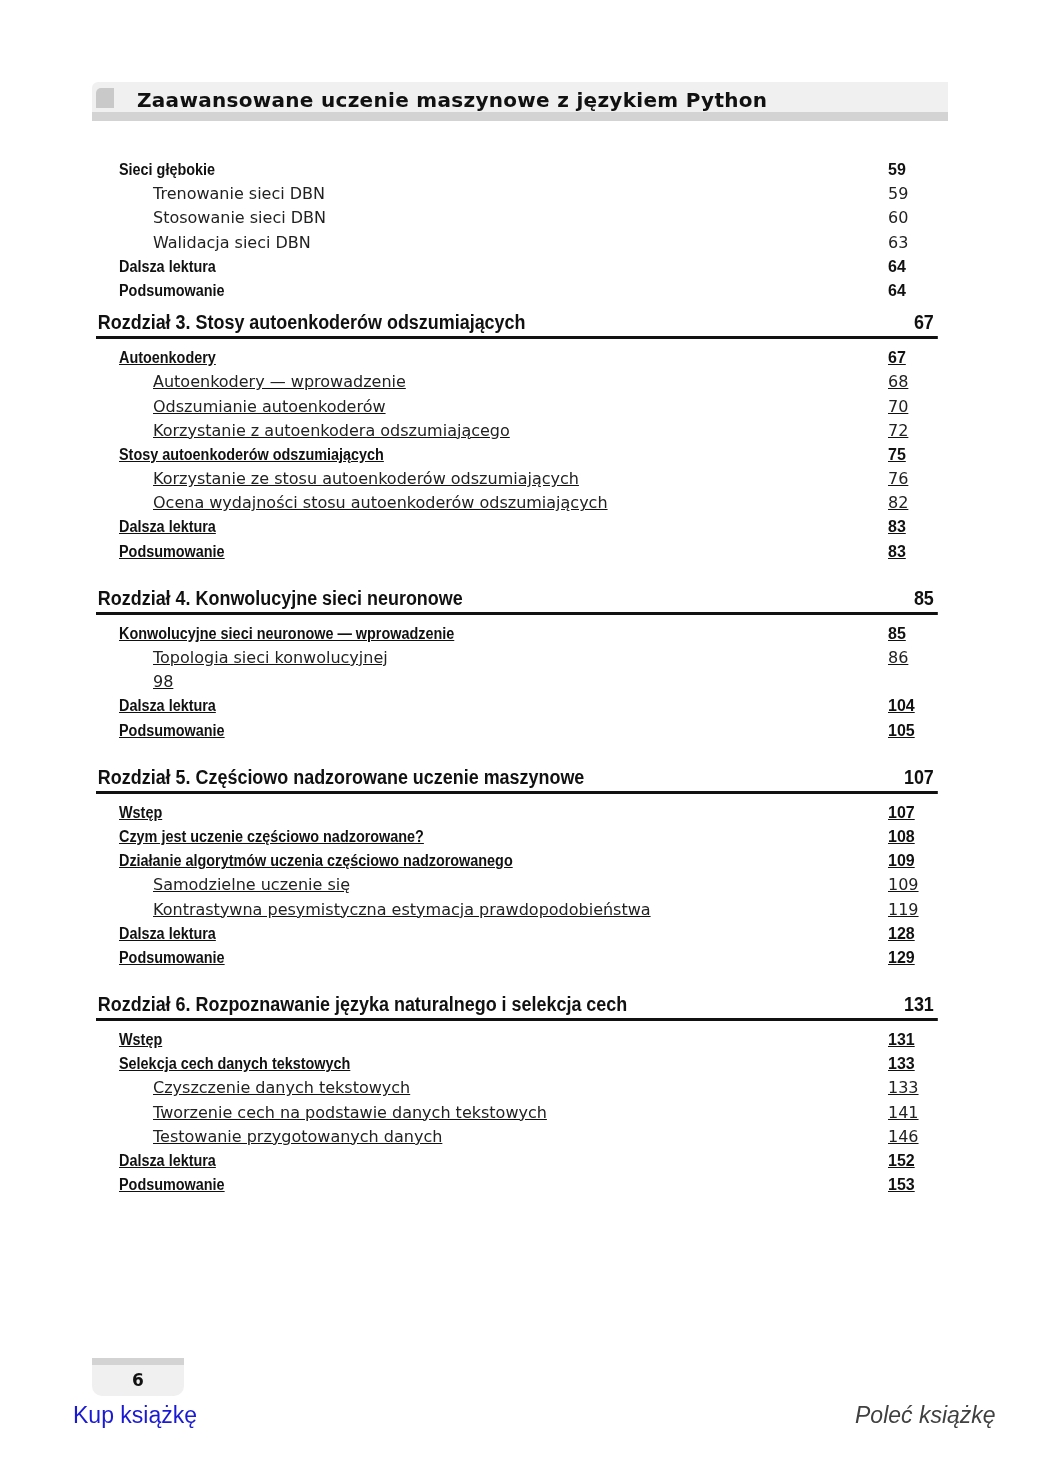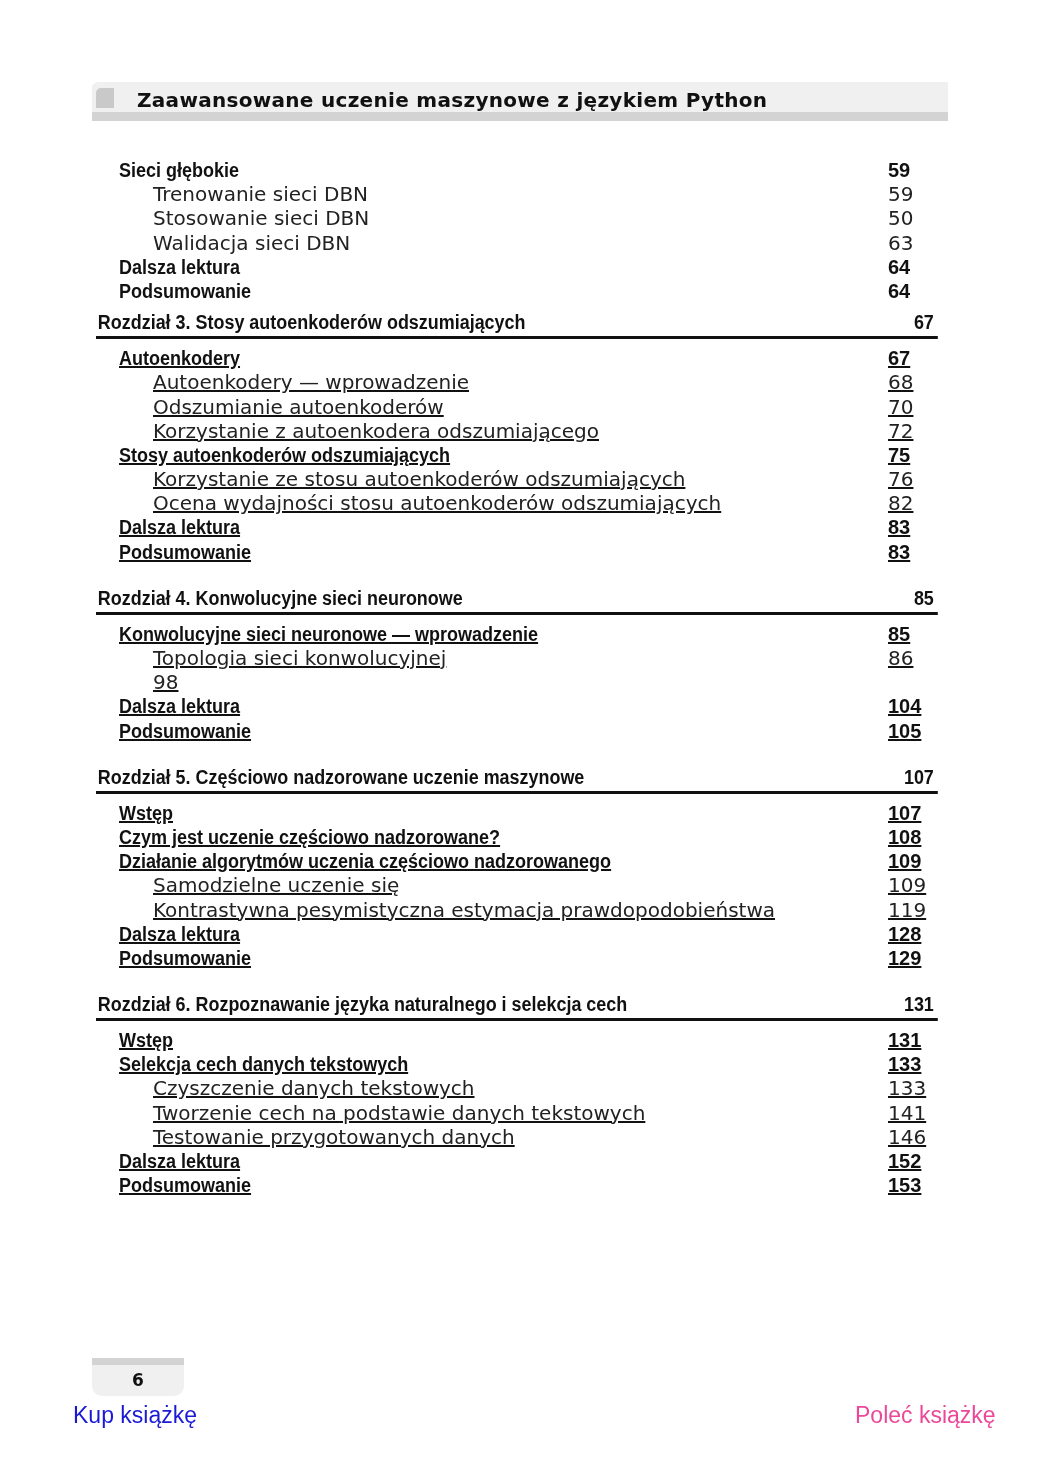--- a/index.html
+++ b/index.html
@@ -14,21 +14,21 @@
     .run-header .title { position: absolute; left: 45px; top: 6px; font-size: 20px; font-weight: bold; letter-spacing: 0.3px; color: #111; white-space: nowrap; }
 
     
     .toc { position: absolute; left: 96px; top: 158px; width: 836px; }
     .chapter { margin: 0; }
     .chapter + .chapter { margin-top: 20px; }
     .chap-head { display: flex; justify-content: space-between; align-items: baseline;
                  font-family: "Liberation Sans Narrow", "Liberation Sans", sans-serif;
                  font-weight: bold; font-size: 19.5px; padding: 0 4px 0 2px; height: 28px; line-height: 28px;
                  border-bottom: 3px solid #111; transform: scaleX(0.92); transform-origin: left; width: 108.7%; }
-    .entry { display: flex; justify-content: space-between; height: 24.2px; line-height: 24.2px; font-size: 20px; padding-right: 4px; }
+    .entry { display: flex; justify-content: space-between; height: 24.2px; line-height: 24.2px; font-size: 16px; padding-right: 4px; }
     .chap-entries { padding-top: 7px; text-decoration: underline; }
     .entry.lvl1 { padding-left: 23px; font-weight: bold; font-family: "Liberation Sans", sans-serif; }
     .entry.lvl1 .t { transform: scaleX(0.9); transform-origin: left; display: inline-block; white-space: nowrap; }
     .entry.lvl2 { padding-left: 57px; font-weight: normal; color: #222; }
     .entry.lvl2 .t { white-space: nowrap; }
     .entry .p { text-align: left; min-width: 40px; }
     .entry.lvl1 .p { font-weight: bold; }
 
     
     .page-num { position: absolute; left: 92px; top: 1358px; width: 92px; height: 38px; }
@@ -53,21 +53,21 @@
       <div class="entry lvl1">
         <span class="t">Sieci głębokie</span>
         <span class="p">59</span>
       </div>
       <div class="entry lvl2">
         <span class="t">Trenowanie sieci DBN</span>
         <span class="p">59</span>
       </div>
       <div class="entry lvl2">
         <span class="t">Stosowanie sieci DBN</span>
-        <span class="p">50</span>
+        <span class="p">60</span>
       </div>
       <div class="entry lvl2">
         <span class="t">Walidacja sieci DBN</span>
         <span class="p">63</span>
       </div>
       <div class="entry lvl1">
         <span class="t">Dalsza lektura</span>
         <span class="p">64</span>
       </div>
       <div class="entry lvl1">
@@ -220,13 +220,13 @@
         </div>
       </div>
     </div>
 </div>
 
 <div class="page-num">
   <div class="top"></div>
   <div class="body">6</div>
 </div>
 <a class="link buy" style="color: rgb(26, 26, 214);">Kup książkę</a>
-<a class="link rec" style="color: #ec4899;">Poleć książkę</a>
+<a class="link rec" style="color: #404040; font-style: italic;">Poleć książkę</a>
 
 </body></html>

